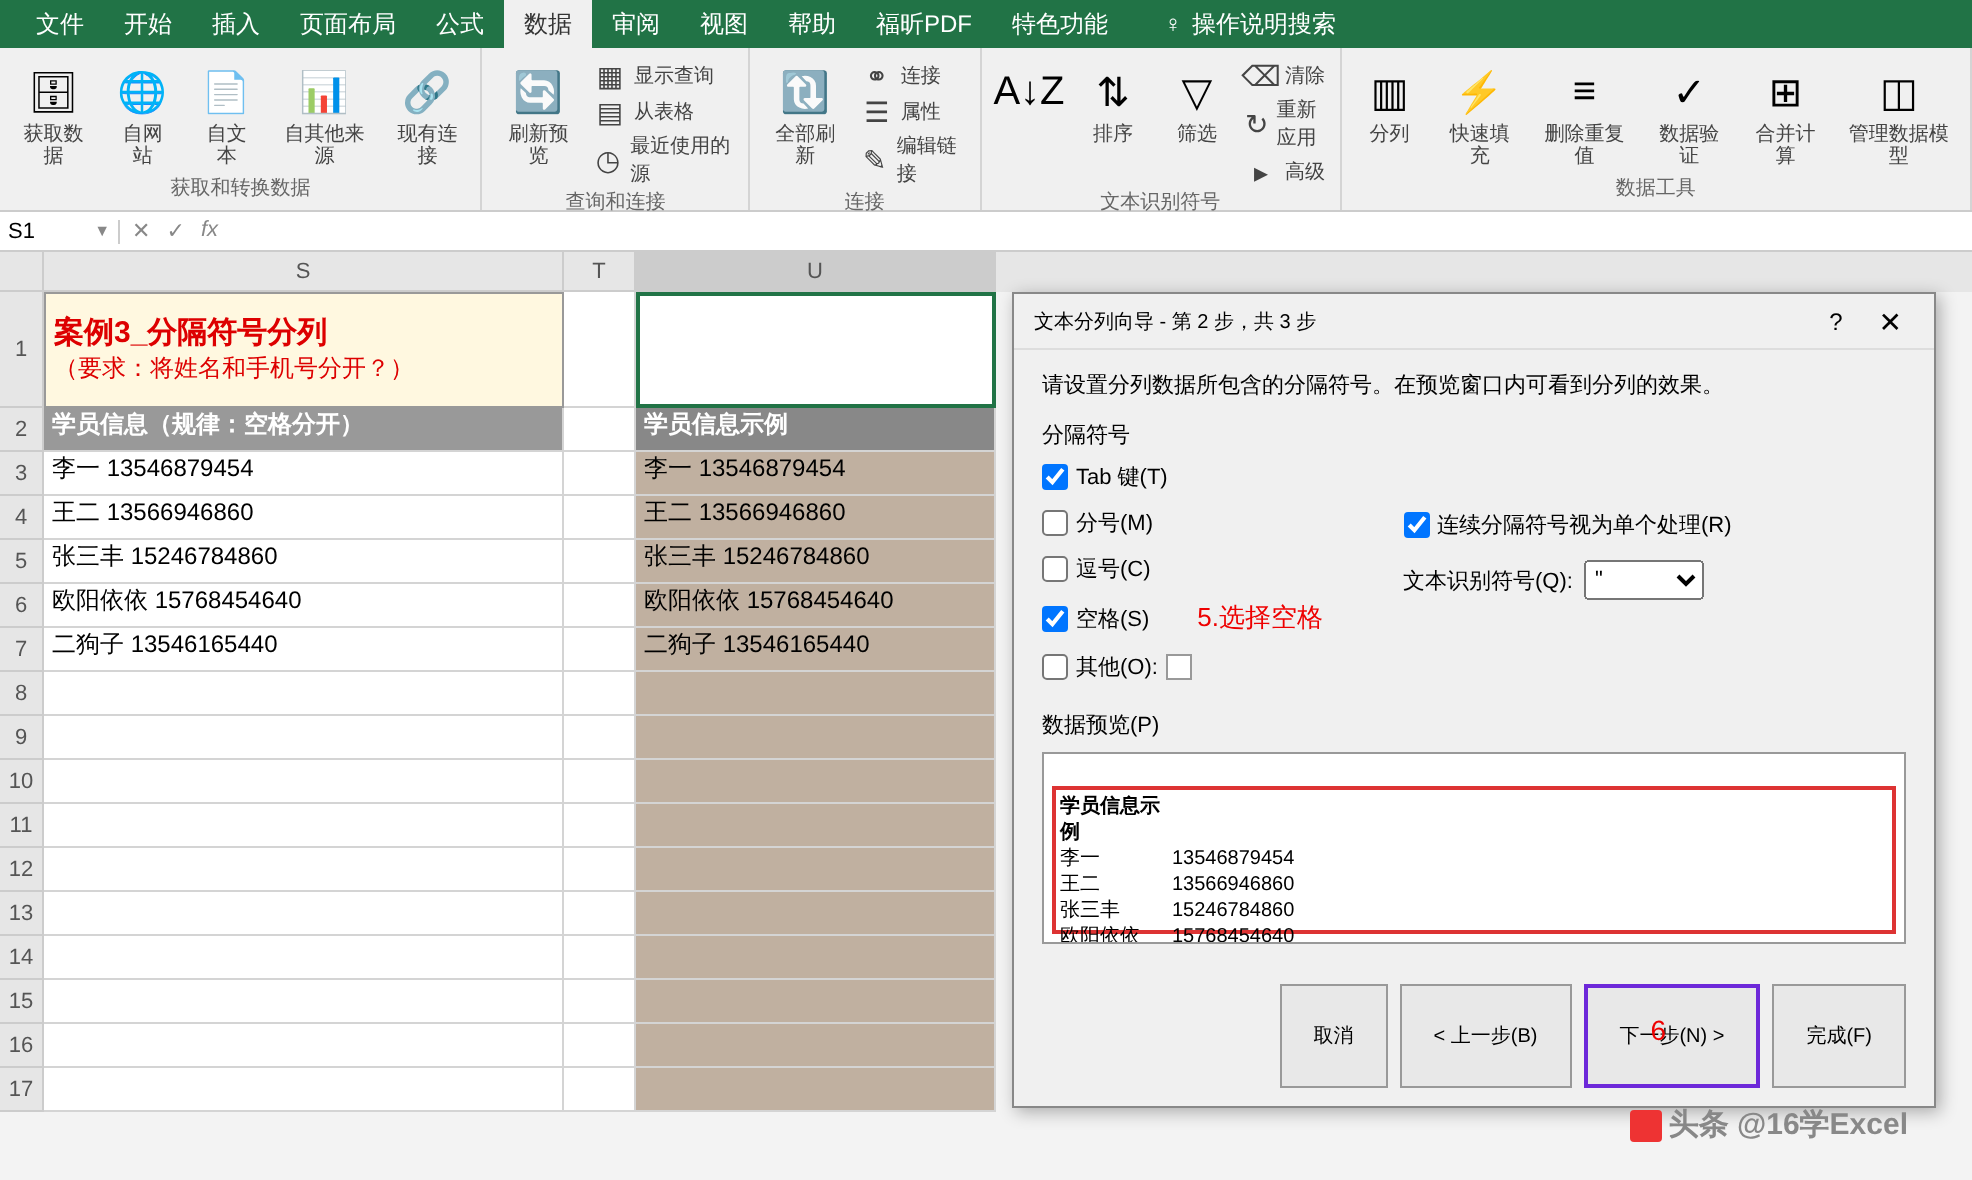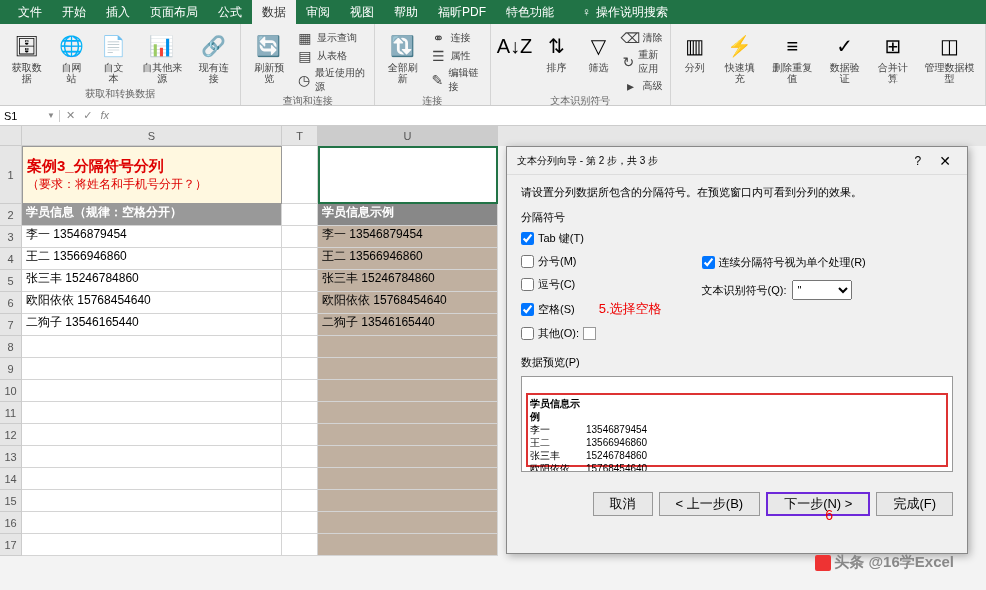--- a/index.html
+++ b/index.html
@@ -62,21 +62,21 @@
 .otherinput{width:140px;height:18px;border:1px solid #999;background:#fff}
 .previewlabel{font-size:11px;margin:14px 0 6px}
 .previewbox{border:1px solid #999;background:#fff;height:96px;position:relative;overflow:hidden}
 .previewinner{border:2px solid #d33;margin:16px 4px 4px;height:74px;padding:2px}
 .ptable{font-size:10px;line-height:13px}
 .ptable .ph{font-weight:bold}
 .prow{display:flex}
 .prow .c1{width:56px}
 .prow .c2{width:100px}
 .dbtns{display:flex;justify-content:flex-end;gap:6px;padding:10px 14px}
-.dbtn{padding:1px 16px;border:1px solid #999;background:#e8e8e8;font-size:13px;cursor:pointer}
+.dbtn{padding:17px 16px;border:1px solid #999;background:#e8e8e8;font-size:10px;cursor:pointer}
 .dbtn.primary{border:2px solid #6d28d9}
 .stepnum{position:absolute;right:134px;bottom:30px;color:#e00;font-size:14px}
 .watermark{position:absolute;right:32px;bottom:18px;font-size:15px;color:#888;font-weight:bold}
 .watermark .logo{display:inline-block;width:16px;height:16px;background:#e33;border-radius:2px;vertical-align:middle;margin-right:3px}
 </style>
 </head>
 <body>
 
 <div class="tabs">
   <span class="tab">文件</span>
@@ -216,20 +216,21 @@
         </div>
       <div class="bigbtn">
           <span class="ic">⊞</span>
           <span class="lbl">合并计算</span>
         </div>
       <div class="bigbtn">
           <span class="ic">◫</span>
           <span class="lbl">管理数据模型</span>
         </div>
     </div>
+    <div class="grouplabel">数据工具</div>
   </div>
 </div>
 
 <div class="formulabar">
   <div class="namebox">
       <span>S1</span>
       <span class="dd">▼</span>
     </div>
   <div class="fbtns">
     <span>✕</span>

